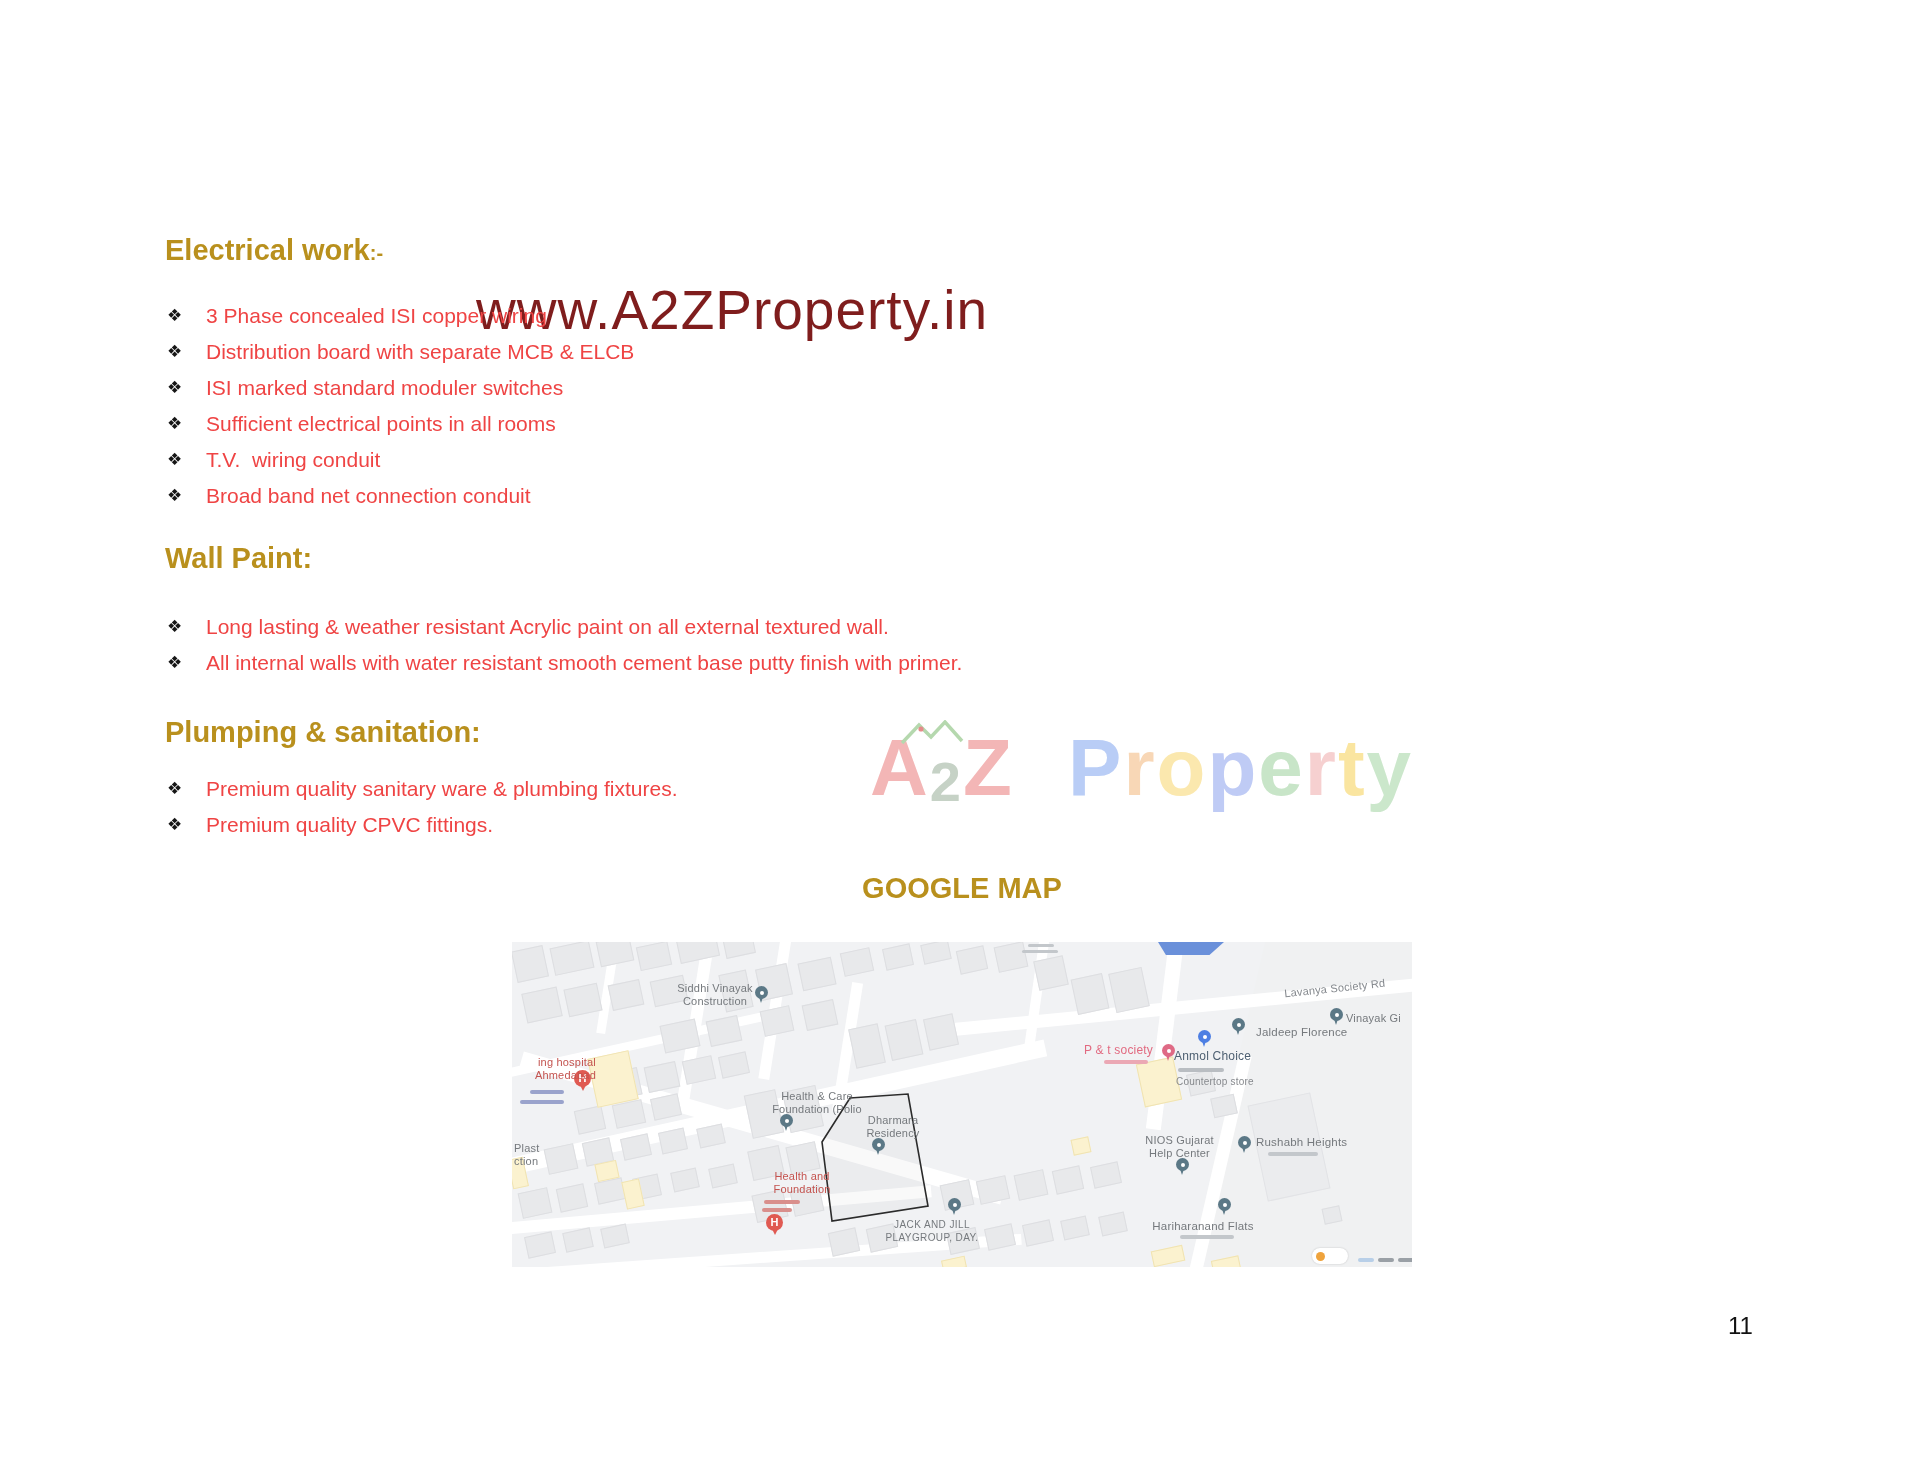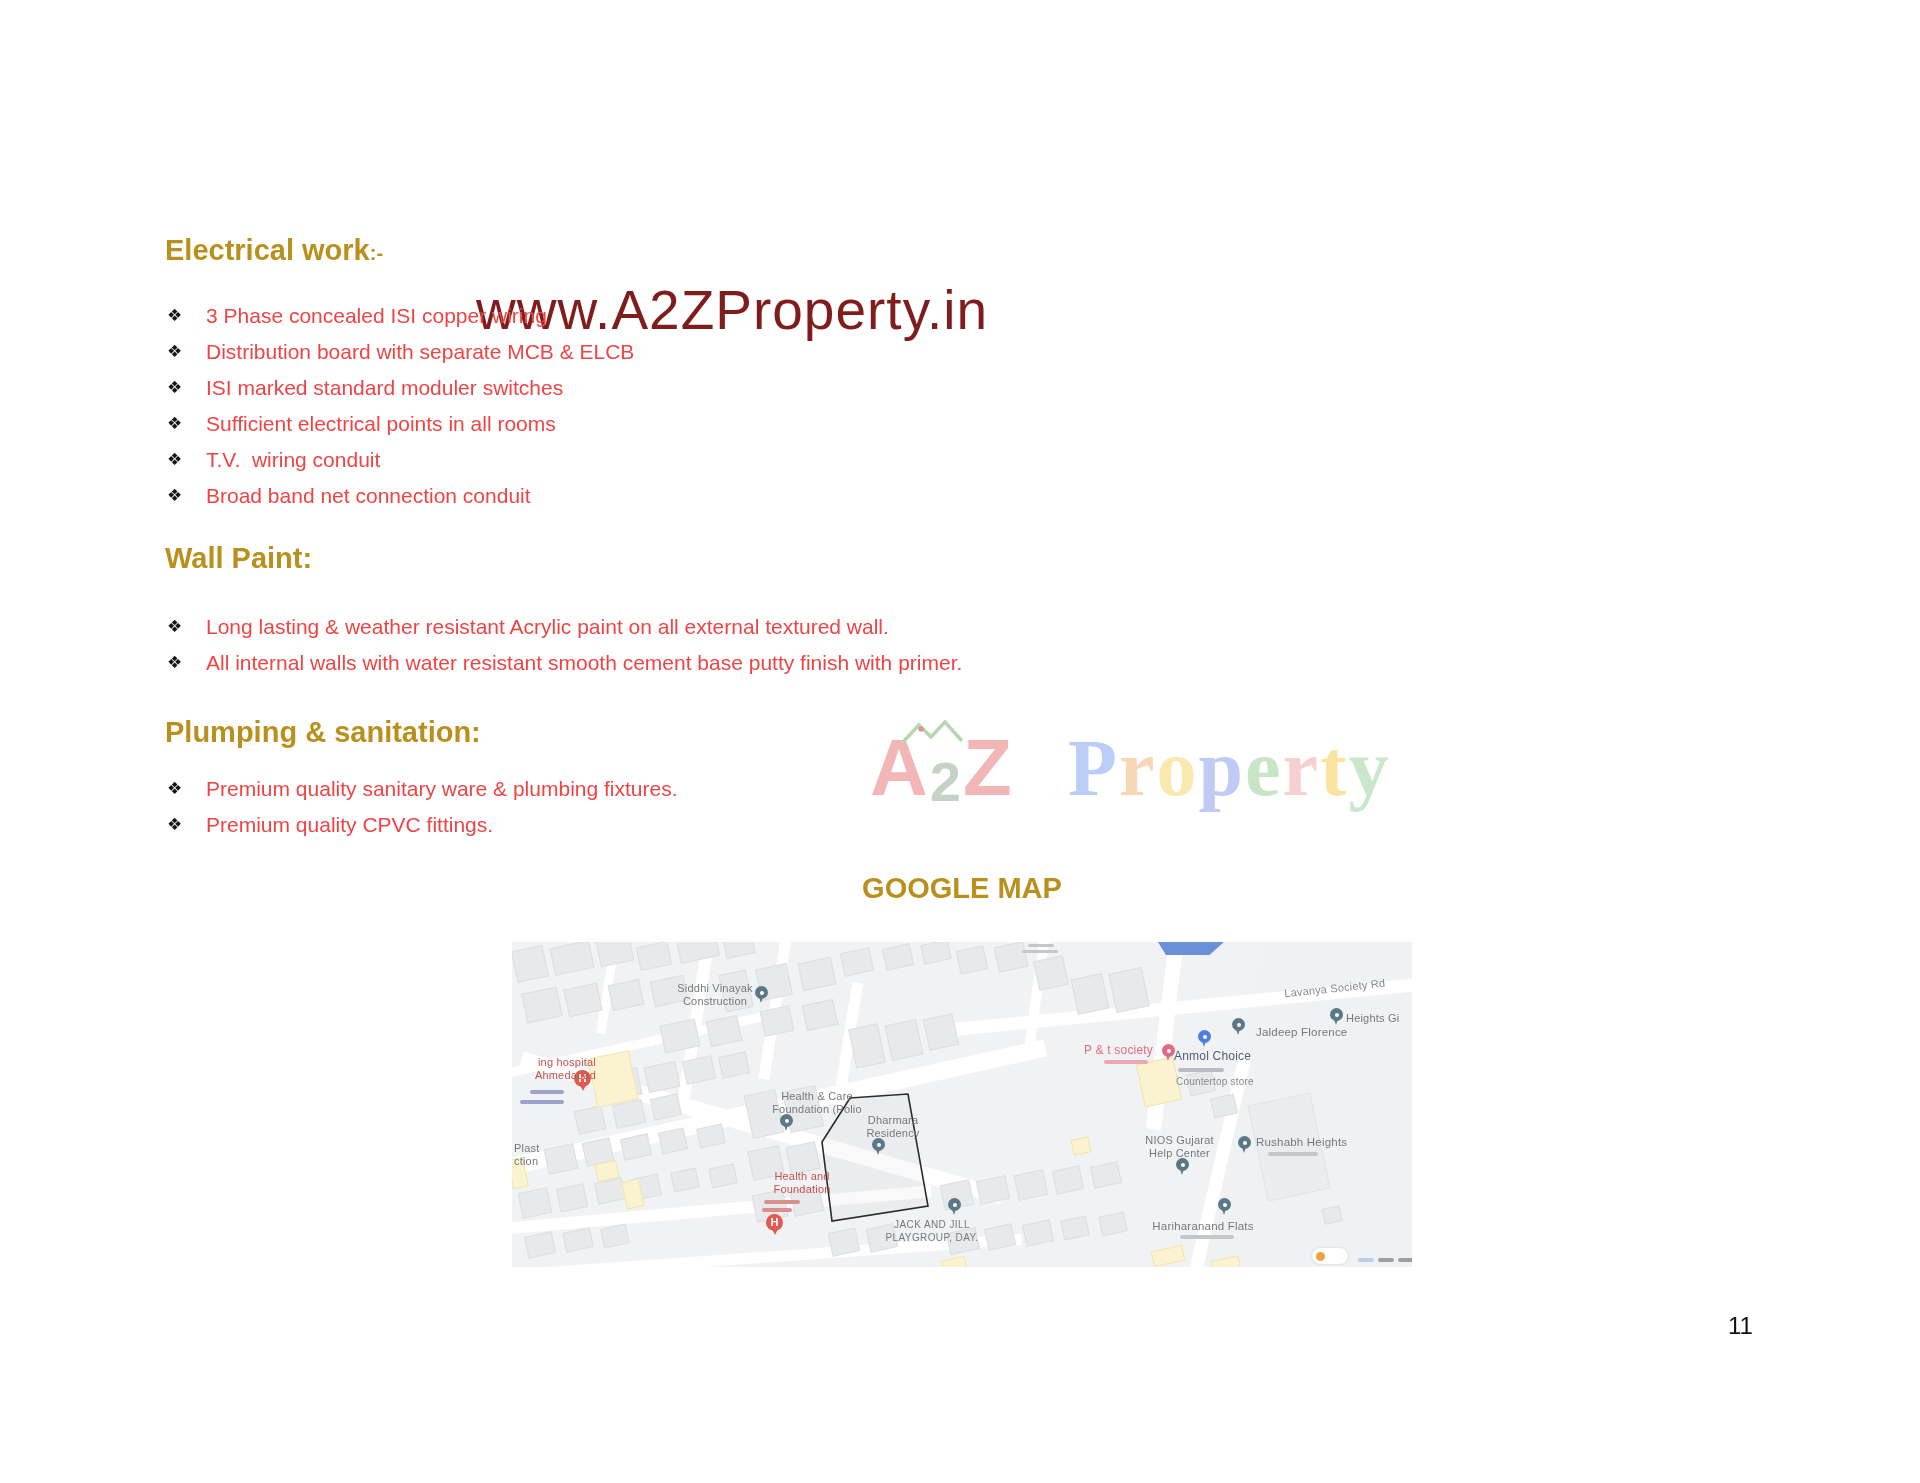--- a/index.html
+++ b/index.html
@@ -6,21 +6,21 @@
   #page{position:relative;width:1920px;height:1483px;background:#ffffff;overflow:hidden;
         font-family:"Liberation Sans",sans-serif;color:#1f1f1f;}
   
   #wm-url{position:absolute;left:476px;top:278px;font-size:55px;letter-spacing:1px;
           color:#7f1d1d;z-index:1;white-space:nowrap;}
   #logo{position:absolute;left:870px;top:722px;z-index:1;white-space:nowrap;
         font-weight:bold;font-size:80px;letter-spacing:2px;}
   #logo .lg{display:inline-block;}
   #logo [data-logo] span{display:inline-block;}
   #logo [data-logo="part1"] span:nth-child(2){font-size:56px;transform:translateY(6px);}
-  #logo [data-logo="part2"]{margin-left:30px;font-family:Liberation Serif, serif;}
+  #logo [data-logo="part2"]{margin-left:30px;}
   #roof{position:absolute;left:30px;top:-2px;}
   
   .sec-h{position:absolute;left:165px;margin:0;font-size:29px;line-height:40px;font-weight:bold;
          color:#b9901d;z-index:2;white-space:nowrap;}
   .sec-h .suffix{font-size:20px;font-weight:bold;}
   ul.blist{position:absolute;left:165px;margin:0;padding:0;list-style:none;z-index:2;}
   ul.blist li{position:relative;height:36px;line-height:36px;font-size:21px;padding-left:41px;
               white-space:pre-wrap;color:#ef4444;}
   ul.blist li::before{content:"\2756";position:absolute;left:2px;top:0;font-size:17px;color:#161616;}
   #map-title{position:absolute;left:512px;top:872px;width:900px;text-align:center;margin:0;
@@ -253,21 +253,21 @@
     <span class="gbar" style="left:252px;top:258px;width:36px;background:#d98f8c"></span>
     <span class="gbar" style="left:250px;top:266px;width:30px;background:#d98f8c"></span>
     <div class="mlabel caps" style="left:360px;top:276px;width:120px">
       <span>JACK AND JILL</span>
         <span>PLAYGROUP, DAY.</span>
     </div>
     <div class="mlabel roadlbl" style="left:772px;top:40px">
       <span>Lavanya Society Rd</span>
     </div>
     <div class="mlabel" style="left:834px;top:70px">
-      <span>Heights Gi</span>
+      <span>Vinayak Gi</span>
     </div>
     <div class="mlabel" style="left:744px;top:84px;font-size:11.5px">
       <span>Jaldeep Florence</span>
     </div>
     <div class="mlabel pink" style="left:572px;top:102px">
       <span>P &amp; t society</span>
     </div>
     <span class="gbar" style="left:592px;top:118px;width:44px;background:#eba8b4"></span>
     <div class="mlabel dark" style="left:662px;top:108px">
       <span>Anmol Choice</span>

